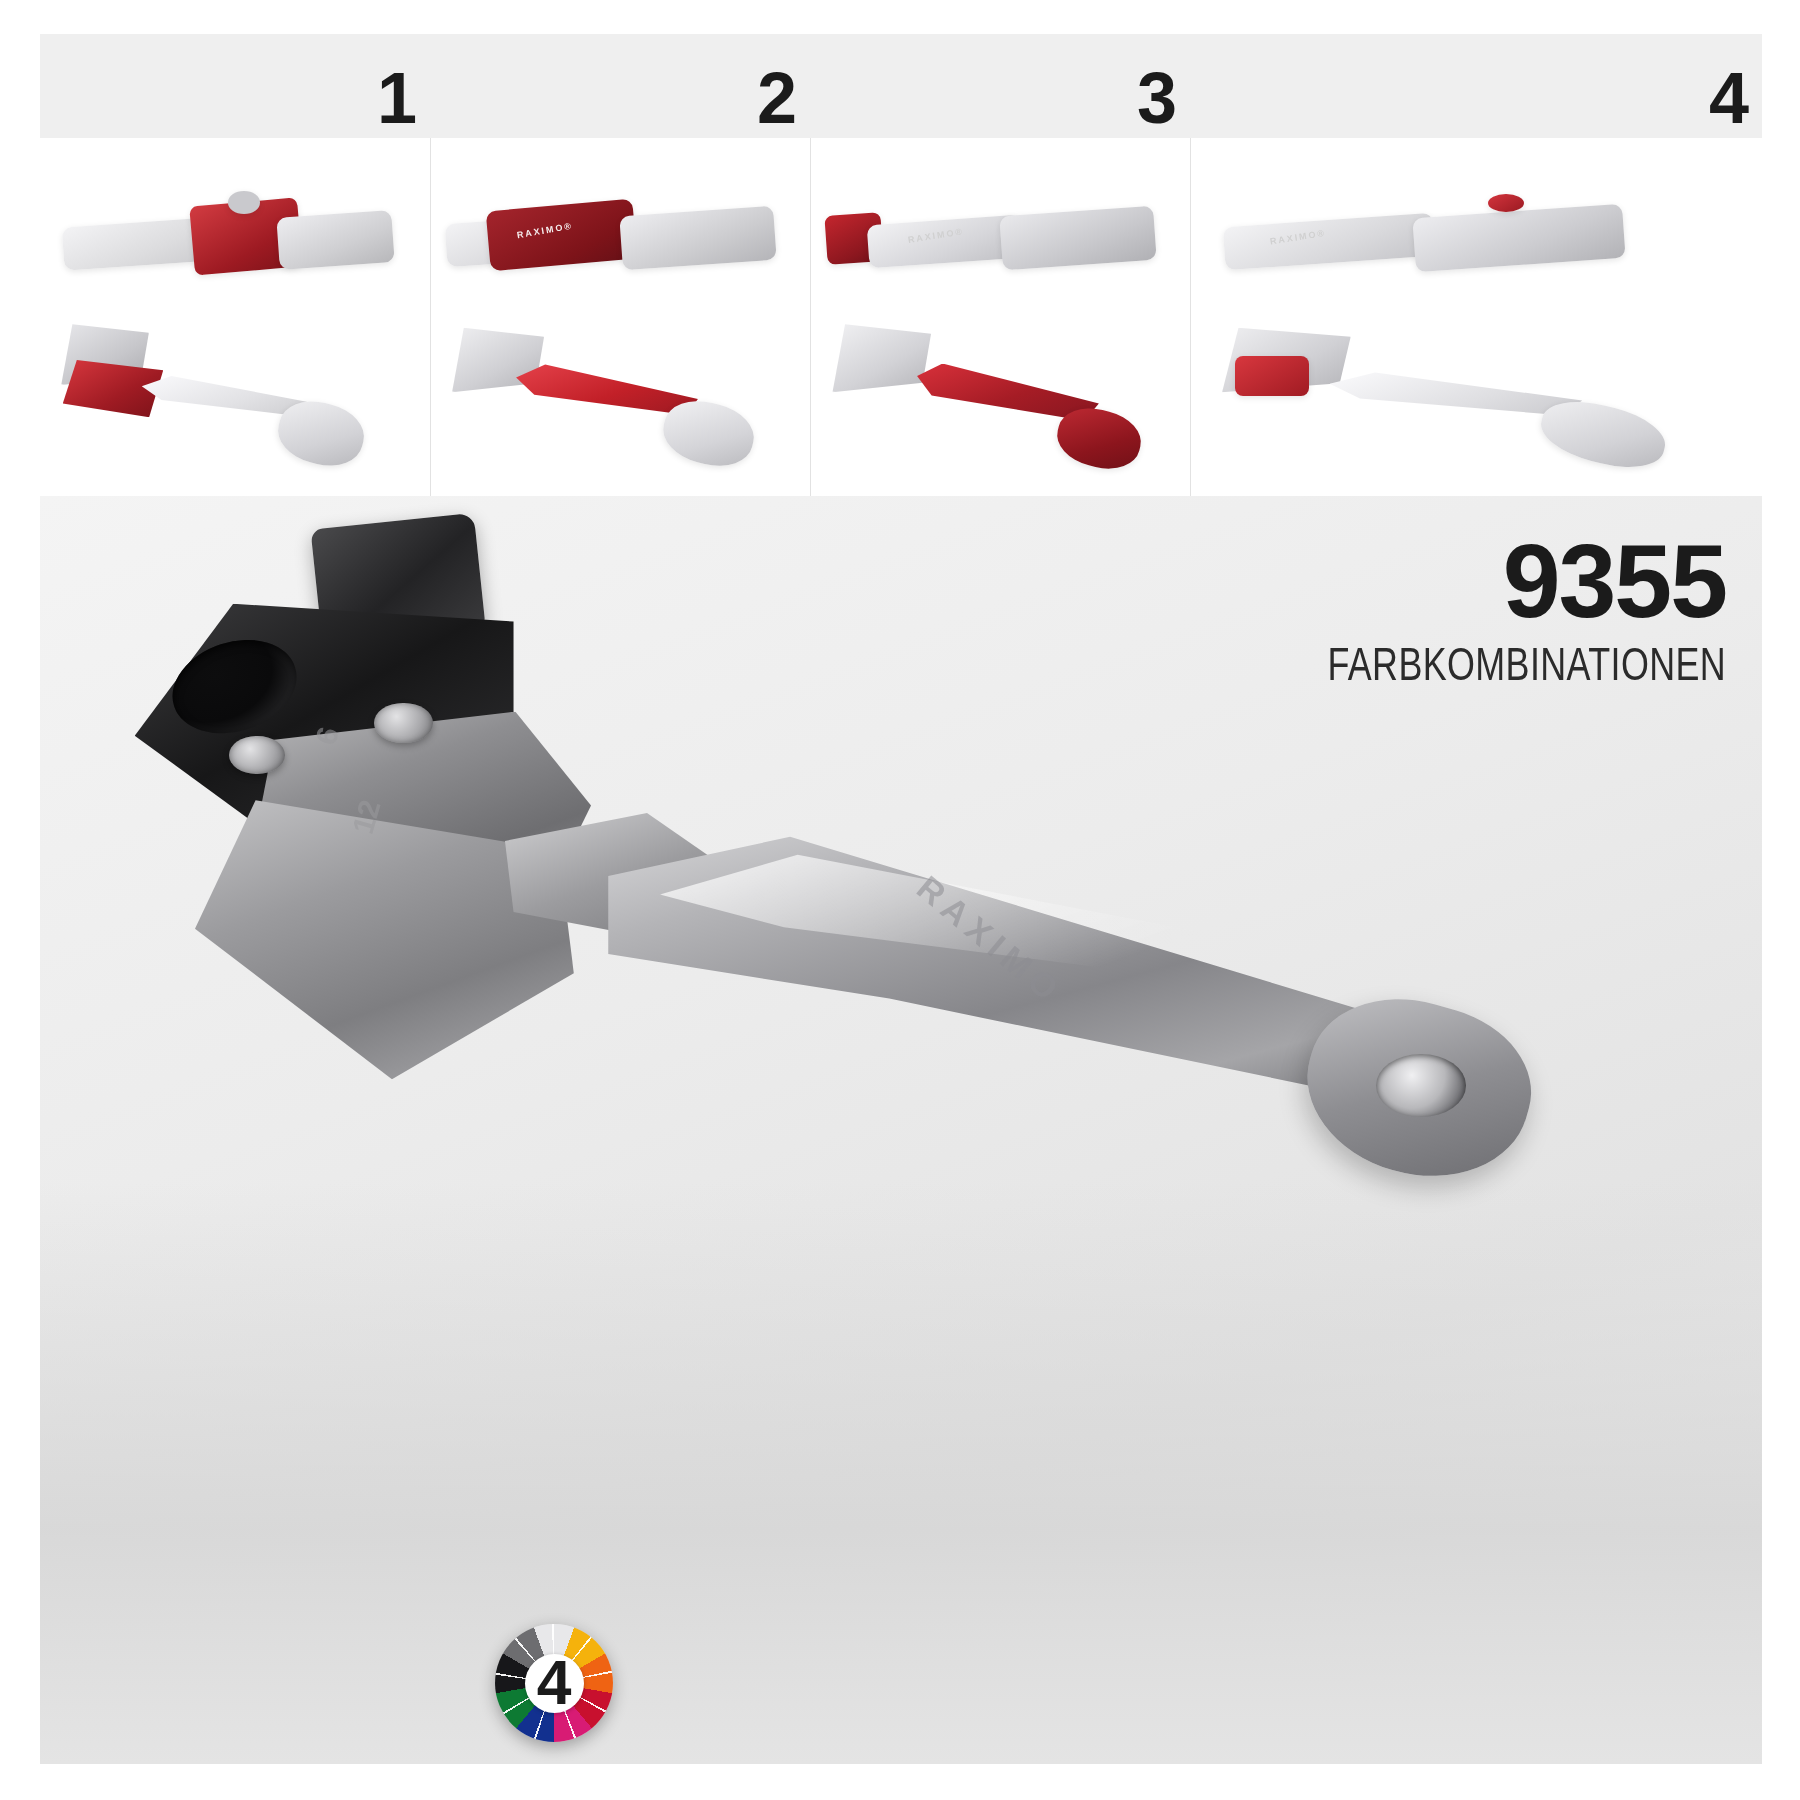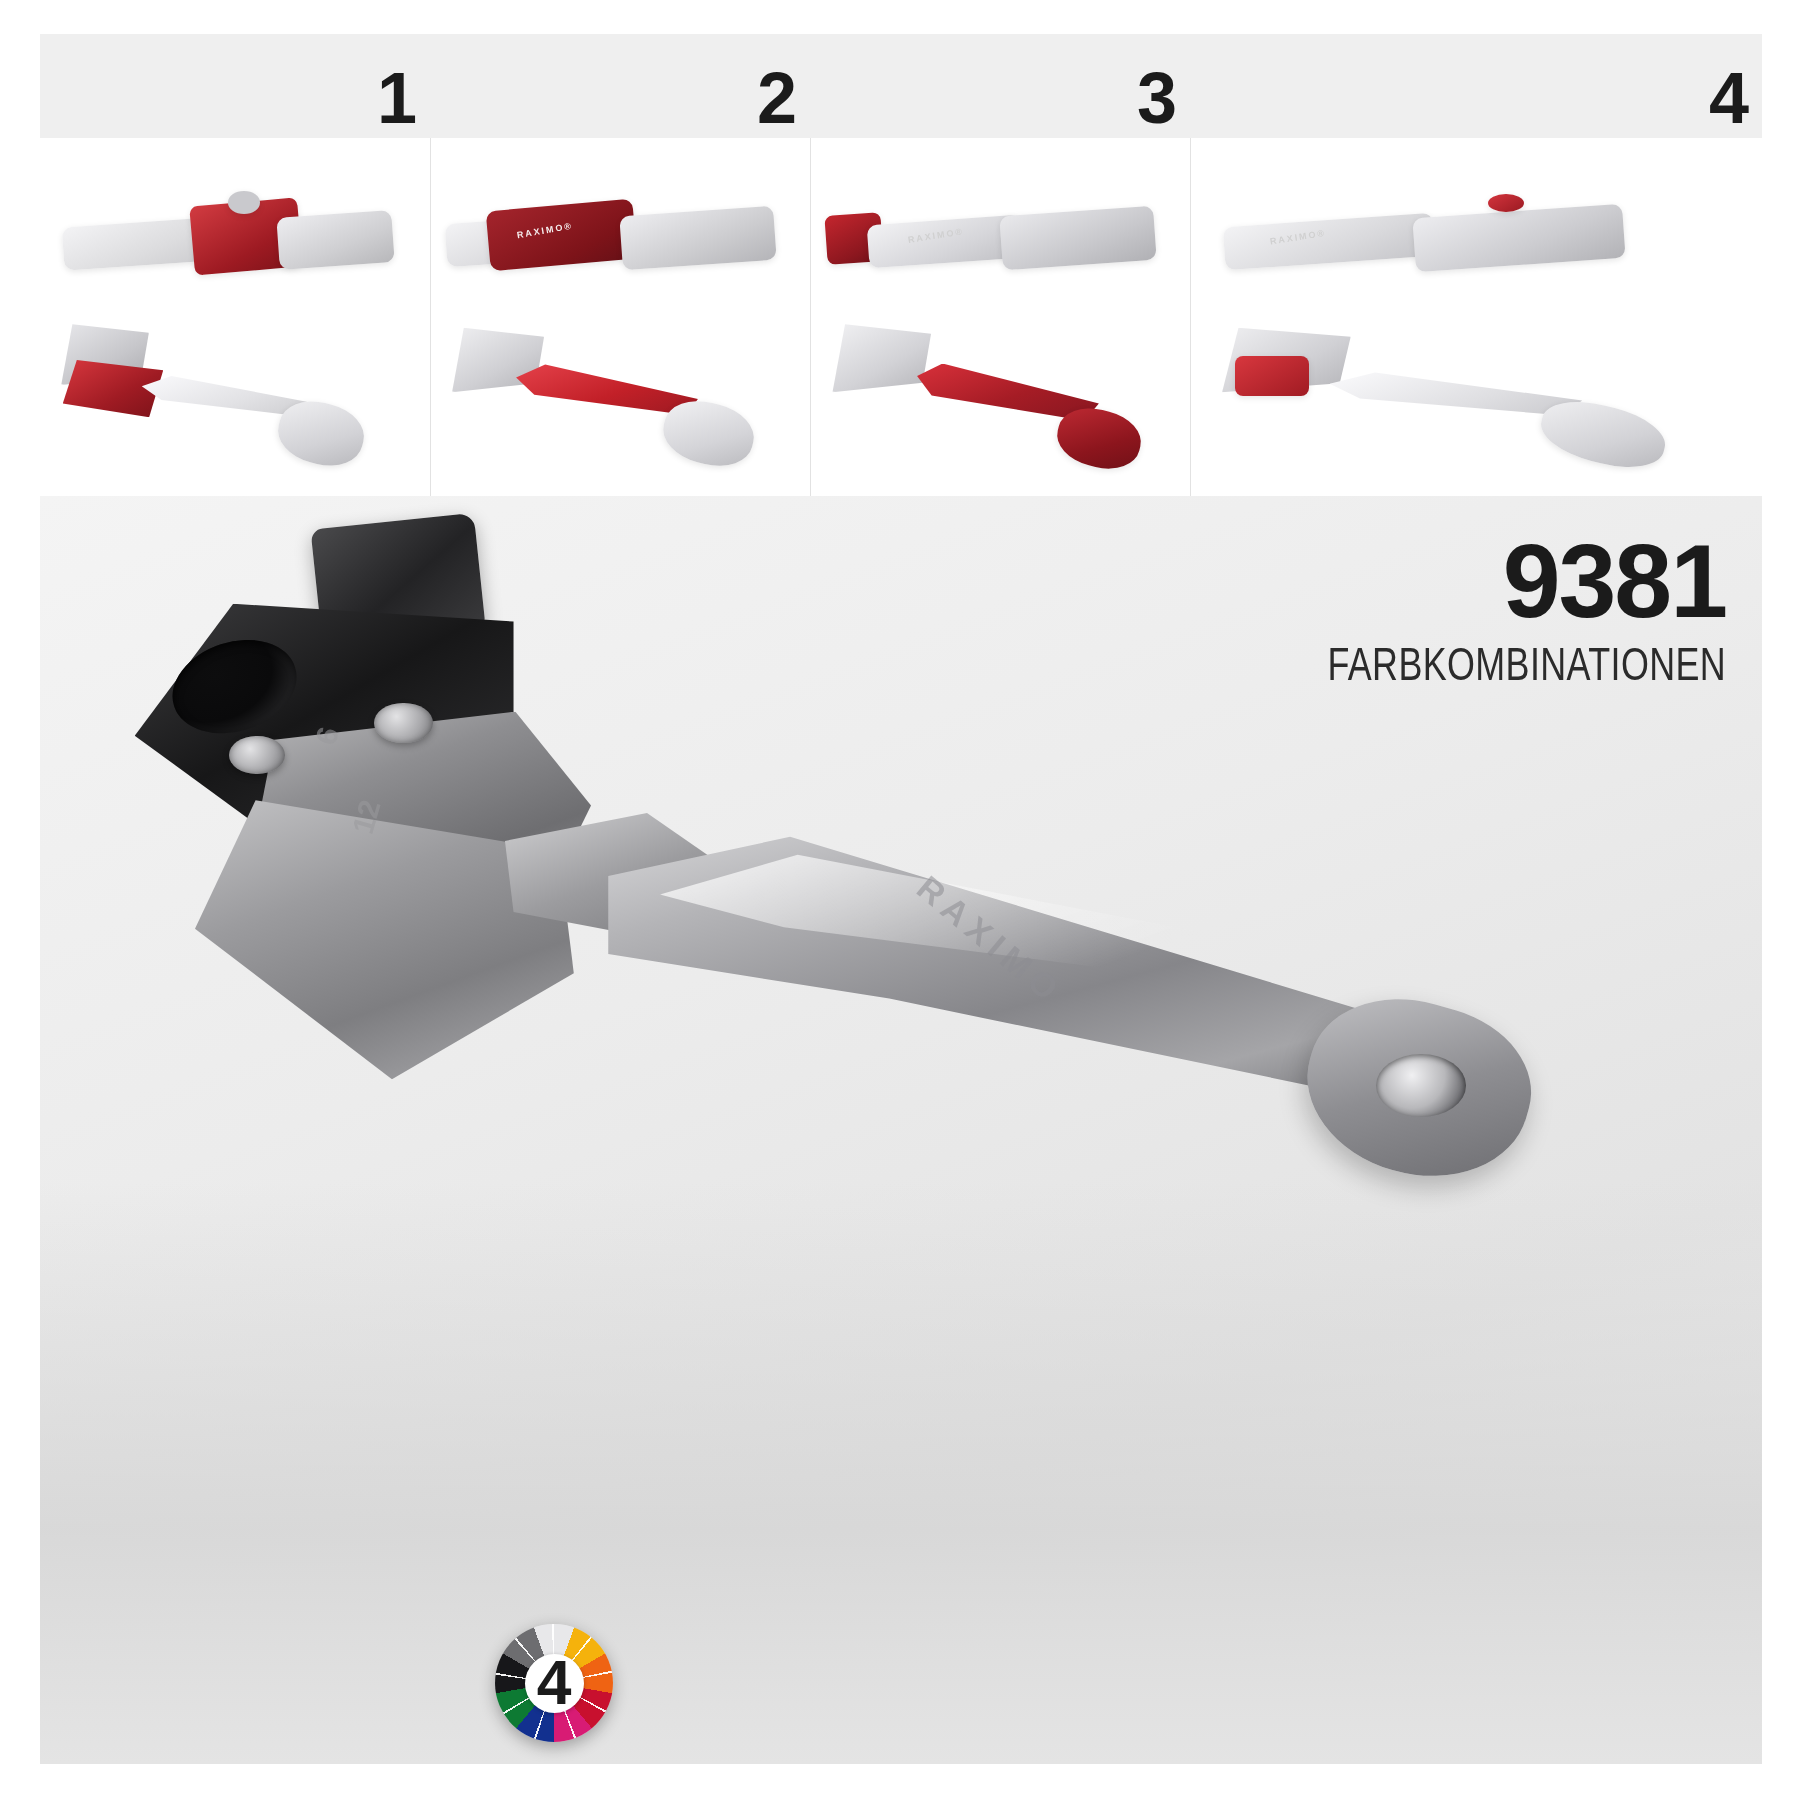--- a/index.html
+++ b/index.html
@@ -300,21 +300,21 @@
           <div class="mini-bar" style="left:62%;top:54%;width:24%;height:32%;background:linear-gradient(150deg,#f2f2f4,#d2d2d6 60%,#b5b5b9);border-radius:46%;transform:rotate(14deg);"></div>
         </div>
       </div>
     </div>
   </div>
 
   <div id="hero">
     <div id="hero-floor"></div>
 
     <div id="hero-title">
-      <div id="hero-sku">9381</div>
+      <div id="hero-sku">9355</div>
       <div id="hero-subtitle">FARBKOMBINATIONEN</div>
     </div>
 
     <div id="lever-assembly">
       <div class="pc" id="perch-top"></div>
       <div class="pc" id="perch-clamp"></div>
       <div class="pc" id="bar-hole"></div>
       <div class="pc" id="perch-mid"></div>
       <div class="pc" id="perch-body"></div>
 

